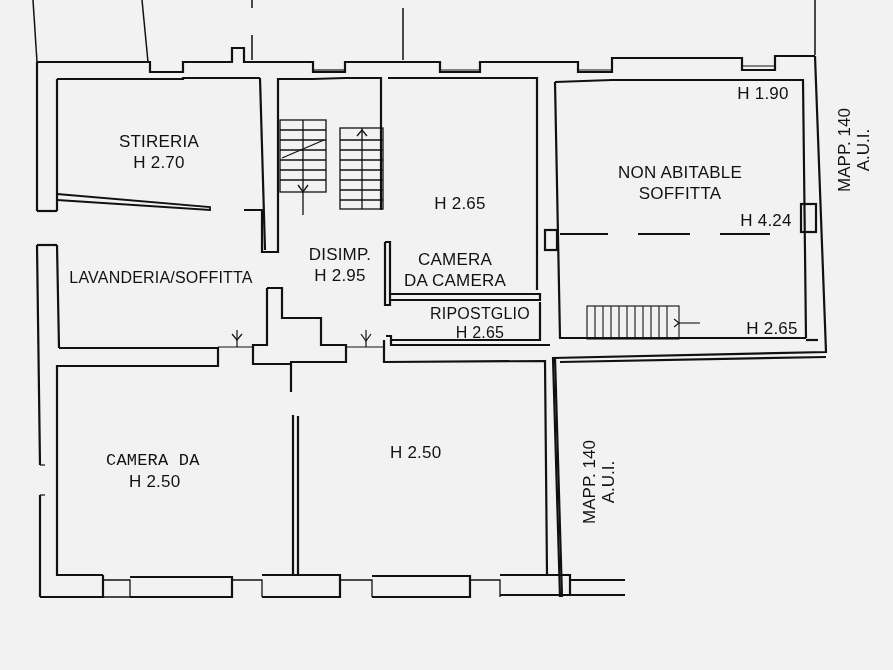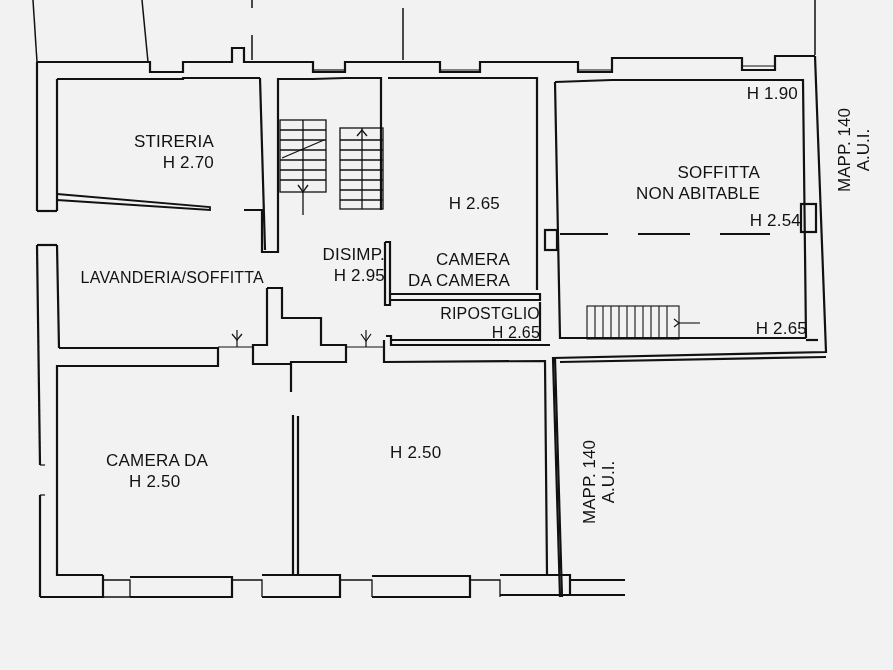--- a/index.html
+++ b/index.html
@@ -1,18 +1,18 @@
 <!DOCTYPE html>
 <html><head>
 <meta charset="utf-8">
 <style>
   html,body{margin:0;padding:0;background:#f2f2f2;}
   body{width:893px;height:670px;overflow:hidden;position:relative;font-family:"Liberation Sans",sans-serif;}
   #plan{position:absolute;left:0;top:0;width:893px;height:670px;}
-  .lbl{position:absolute;font-size:17px;color:#111;line-height:21px;text-align:right;white-space:nowrap;letter-spacing:0.2px;}
+  .lbl{position:absolute;font-size:17px;color:#111;line-height:21px;text-align:center;white-space:nowrap;letter-spacing:0.2px;}
   .lbl span{display:block;}
   .vert{position:absolute;font-size:17px;color:#111;line-height:19px;text-align:center;white-space:nowrap;transform:rotate(-90deg);transform-origin:center center;}
   .vert span{display:block;}
 </style>
 </head>
 <body>
 
 <svg id="plan" viewBox="0 0 893 670" xmlns="http://www.w3.org/2000/svg">
   <g fill="none" stroke="#111" stroke-width="2.2" stroke-linejoin="miter">
 
@@ -153,38 +153,38 @@
   <span>CAMERA</span>
   <span>DA CAMERA</span>
 </div>
 
 <div class="lbl" style="left:420px;top:304px;width:120px;font-size:16px;line-height:19px;">
   <span>RIPOSTGLIO</span>
   <span>H 2.65</span>
 </div>
 
 <div class="lbl" style="left:600px;top:162px;width:160px;">
+  <span>NON ABITABLE</span>
   <span>SOFFITTA</span>
-  <span>NON ABITABLE</span>
 </div>
 
 <div class="lbl" style="left:728px;top:83px;width:70px;">
   <span>H 1.90</span>
 </div>
 
 <div class="lbl" style="left:731px;top:210px;width:70px;">
-  <span>H 2.54</span>
+  <span>H 4.24</span>
 </div>
 
 <div class="lbl" style="left:737px;top:318px;width:70px;">
   <span>H 2.65</span>
 </div>
 
 <div class="lbl" style="left:98px;top:450px;width:140px;text-align:left;">
-  <span style="padding-left:8px;">CAMERA DA</span>
+  <span style="padding-left:8px;font-family:Liberation Mono, monospace;">CAMERA DA</span>
   <span style="padding-left:31px;">H 2.50</span>
 </div>
 
 <div class="lbl" style="left:368px;top:442px;width:180px;text-align:left;">
   <span style="padding-left:22px;">H 2.50</span>
 </div>
 
 <div class="vert" style="left:805px;top:130px;width:100px;height:40px;">
   <span>MAPP. 140</span>
   <span>A.U.I.</span>

